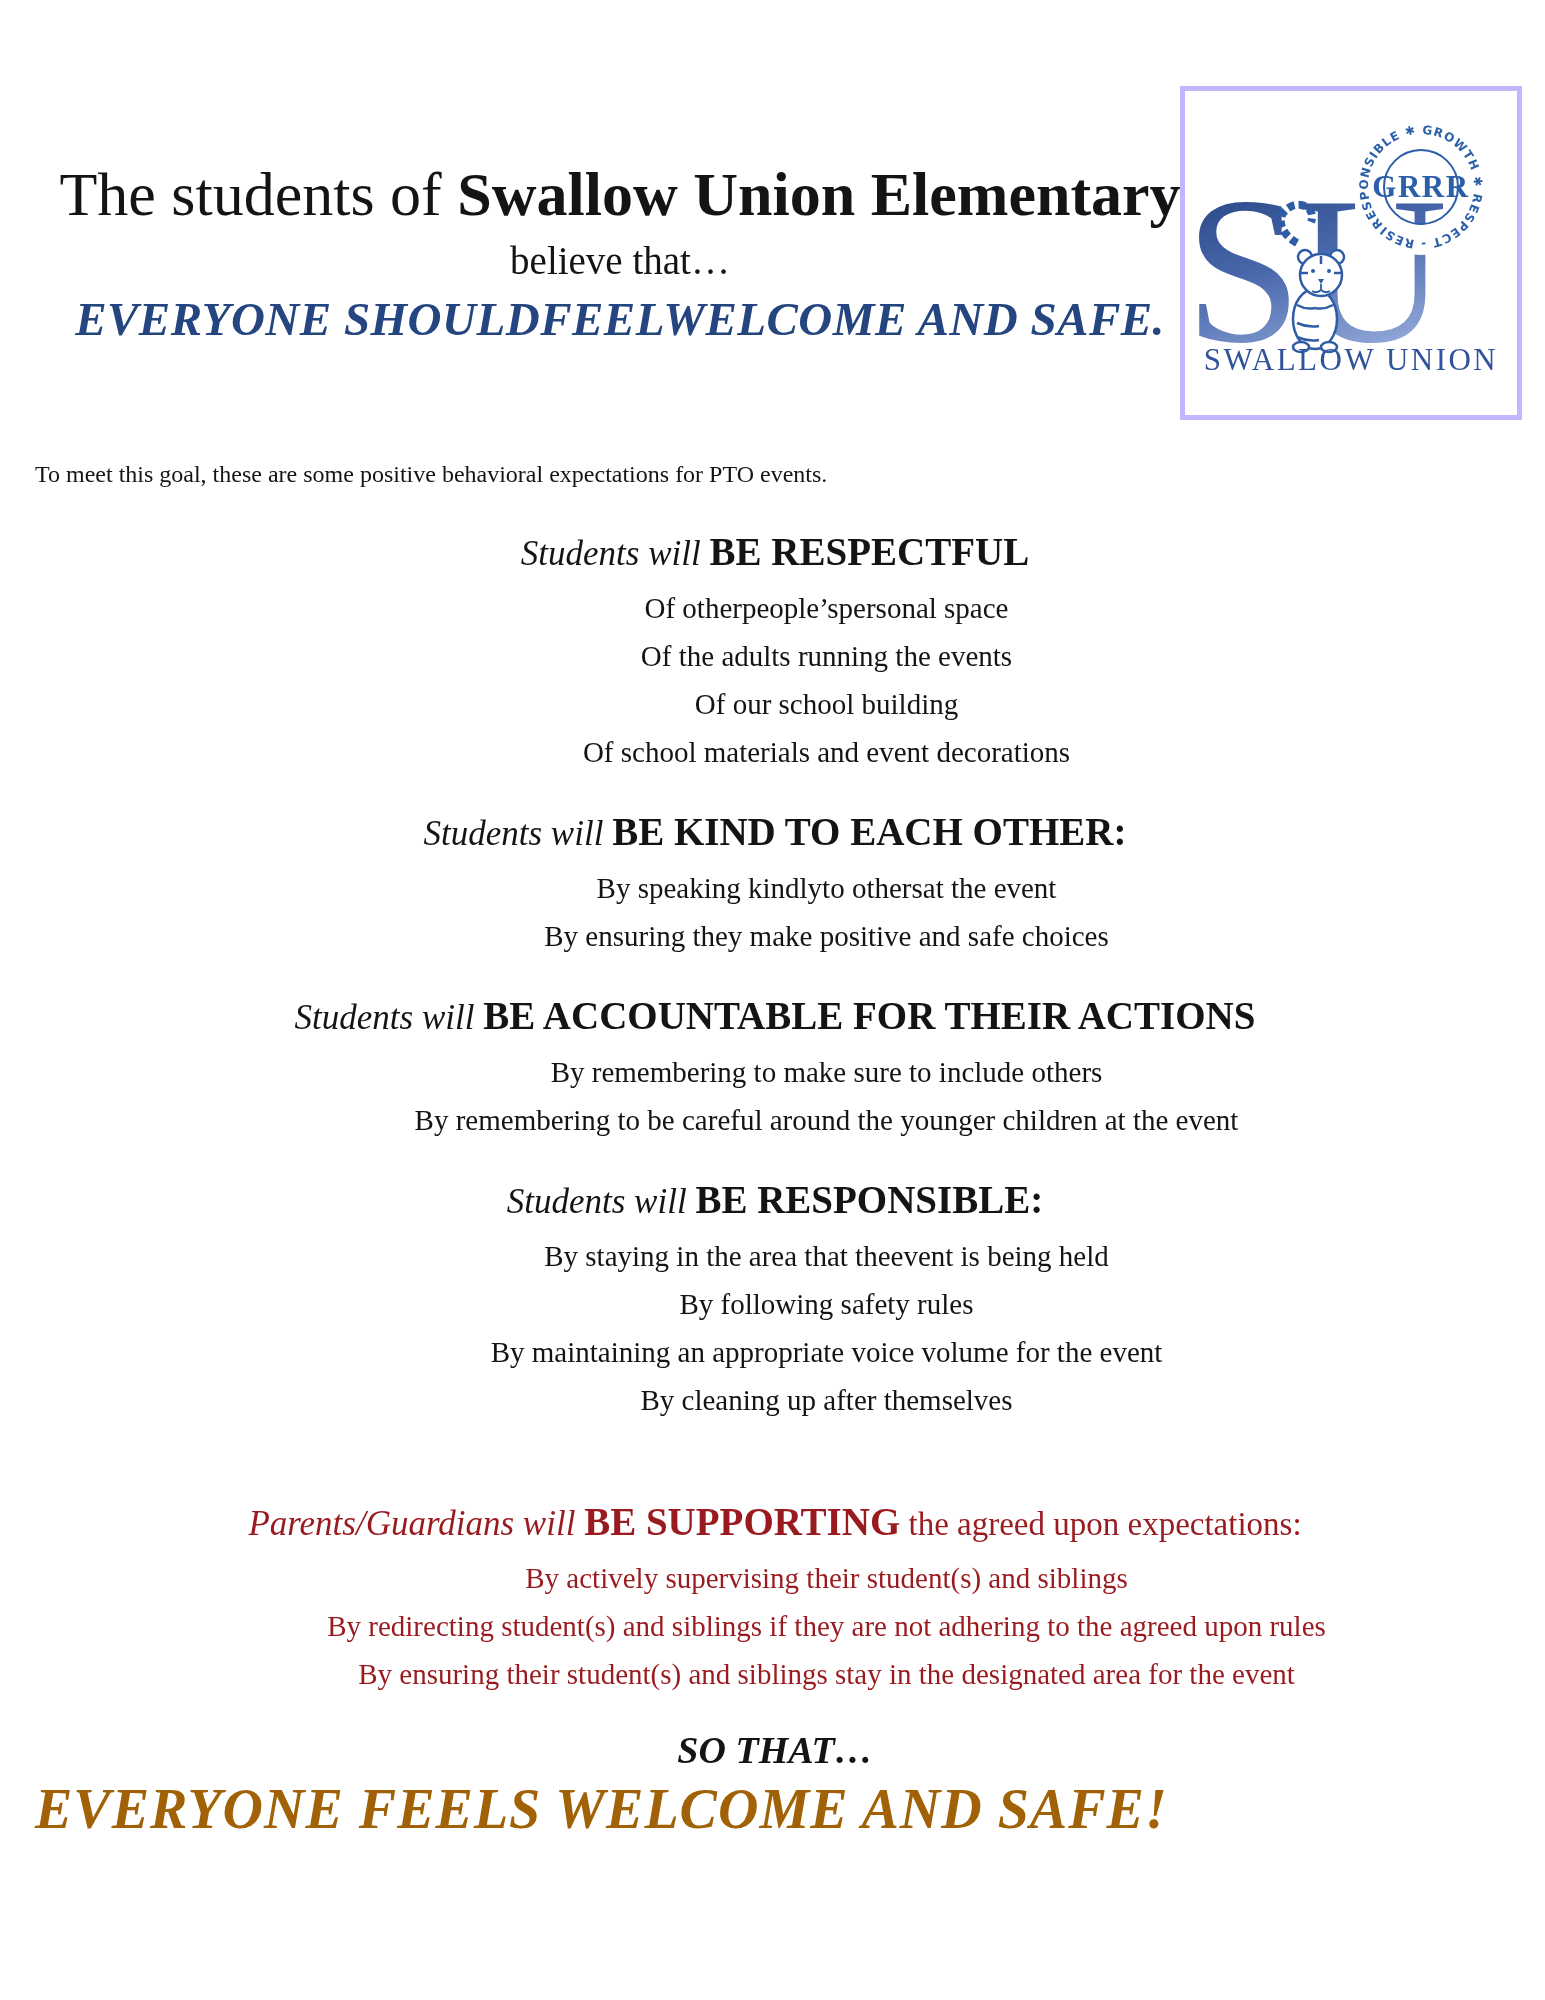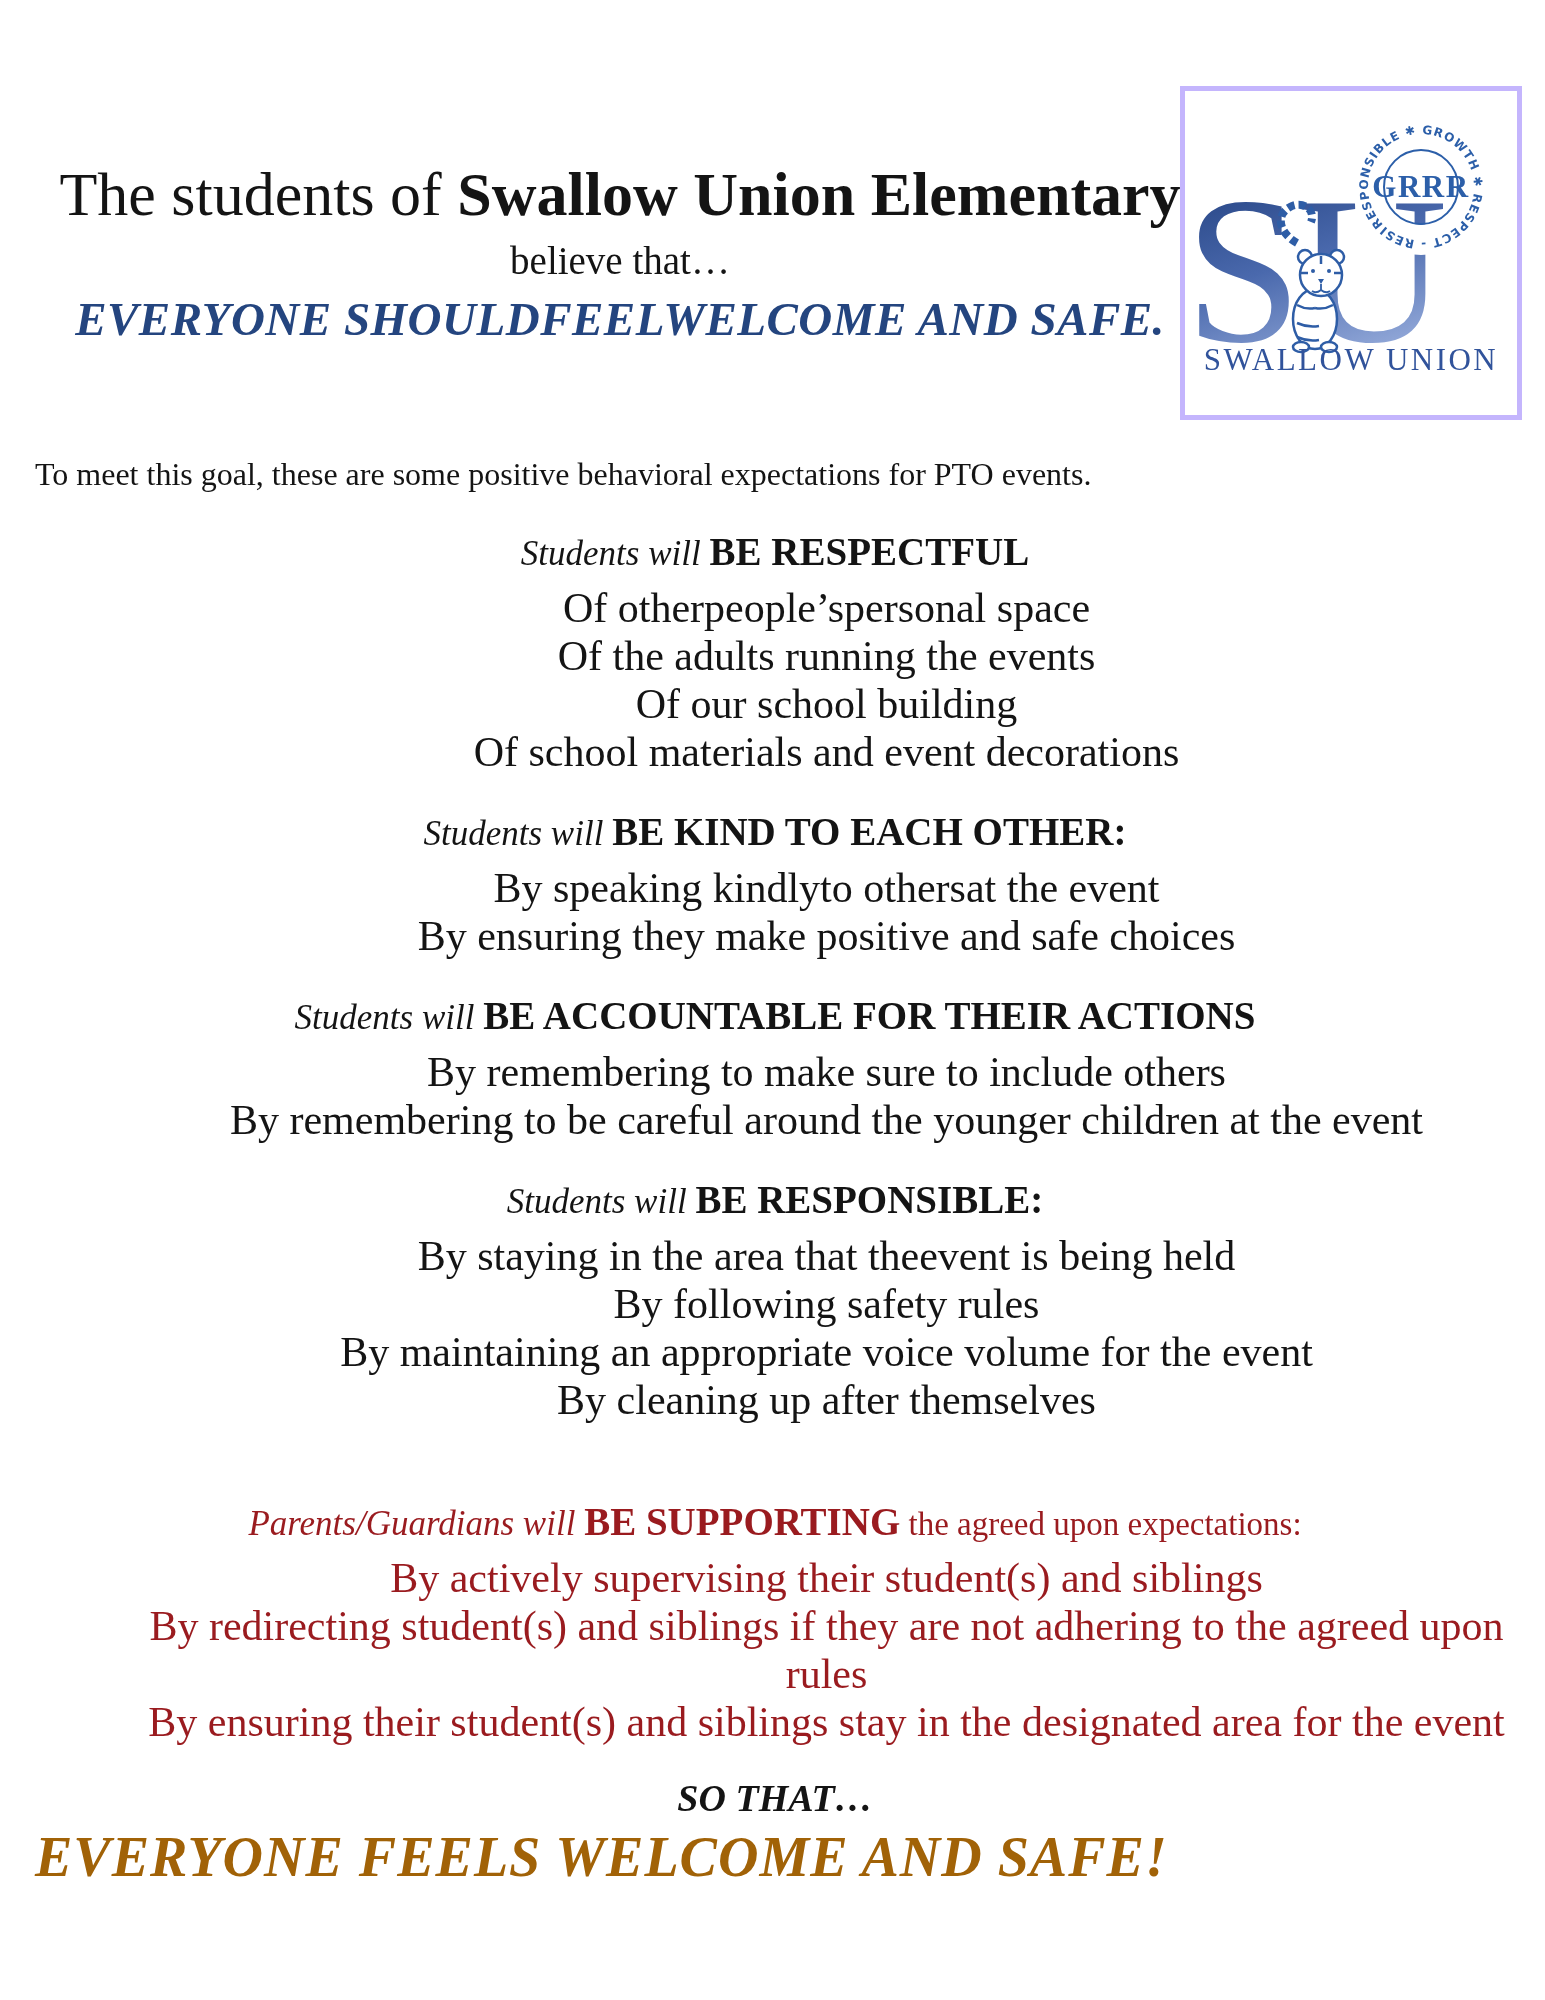--- a/index.html
+++ b/index.html
@@ -17,28 +17,28 @@
   .doc-title{position:absolute;left:0;top:160px;width:100%;font-size:62px;line-height:1.1;white-space:nowrap;}
   .doc-title .bold{font-weight:bold;}
   .believe{position:absolute;left:0;top:238px;width:100%;font-size:39px;}
   .belief{position:absolute;left:0;top:292px;width:100%;
           font-size:47px;font-weight:bold;font-style:italic;color:#24457f;letter-spacing:.5px;}
   
   .logo-box{position:absolute;left:1180px;top:86px;width:342px;height:334px;
             border:5px solid #c4b5fd;background:#fff;box-sizing:border-box;}
   
   .body-col{position:absolute;left:35px;top:450px;width:1480px;}
-  .intro{margin:0 0 28px 0;font-size:32px;line-height:48px;}
+  .intro{margin:0 0 28px 0;font-size:24px;line-height:48px;}
   .section{margin:0 0 30px 0;text-align:center;}
   .sec-head{margin:0;line-height:52px;font-size:35px;white-space:nowrap;}
   .sec-head .lead{font-style:italic;}
   .sec-head .sec-title{font-weight:bold;font-size:39px;}
   .sec-head .suffix{font-size:33px;}
   .items{list-style:none;margin:4px 0 0 0;padding:0 0 0 103px;}
-  .items li{font-size:42px;line-height:48px;}
+  .items li{font-size:29px;line-height:48px;}
   .section.parents{margin-top:72px;color:#9a1b1f;}
   
   .so-that{margin:6px 0 0 0;text-align:center;font-size:38px;line-height:44px;
            font-weight:bold;font-style:italic;color:#141414;}
   .final-line{margin:6px 0 0 0;text-align:left;font-size:56px;line-height:62px;
               font-weight:bold;font-style:italic;color:#a16207;letter-spacing:1px;}
 </style>
 </head>
 <body>
 

